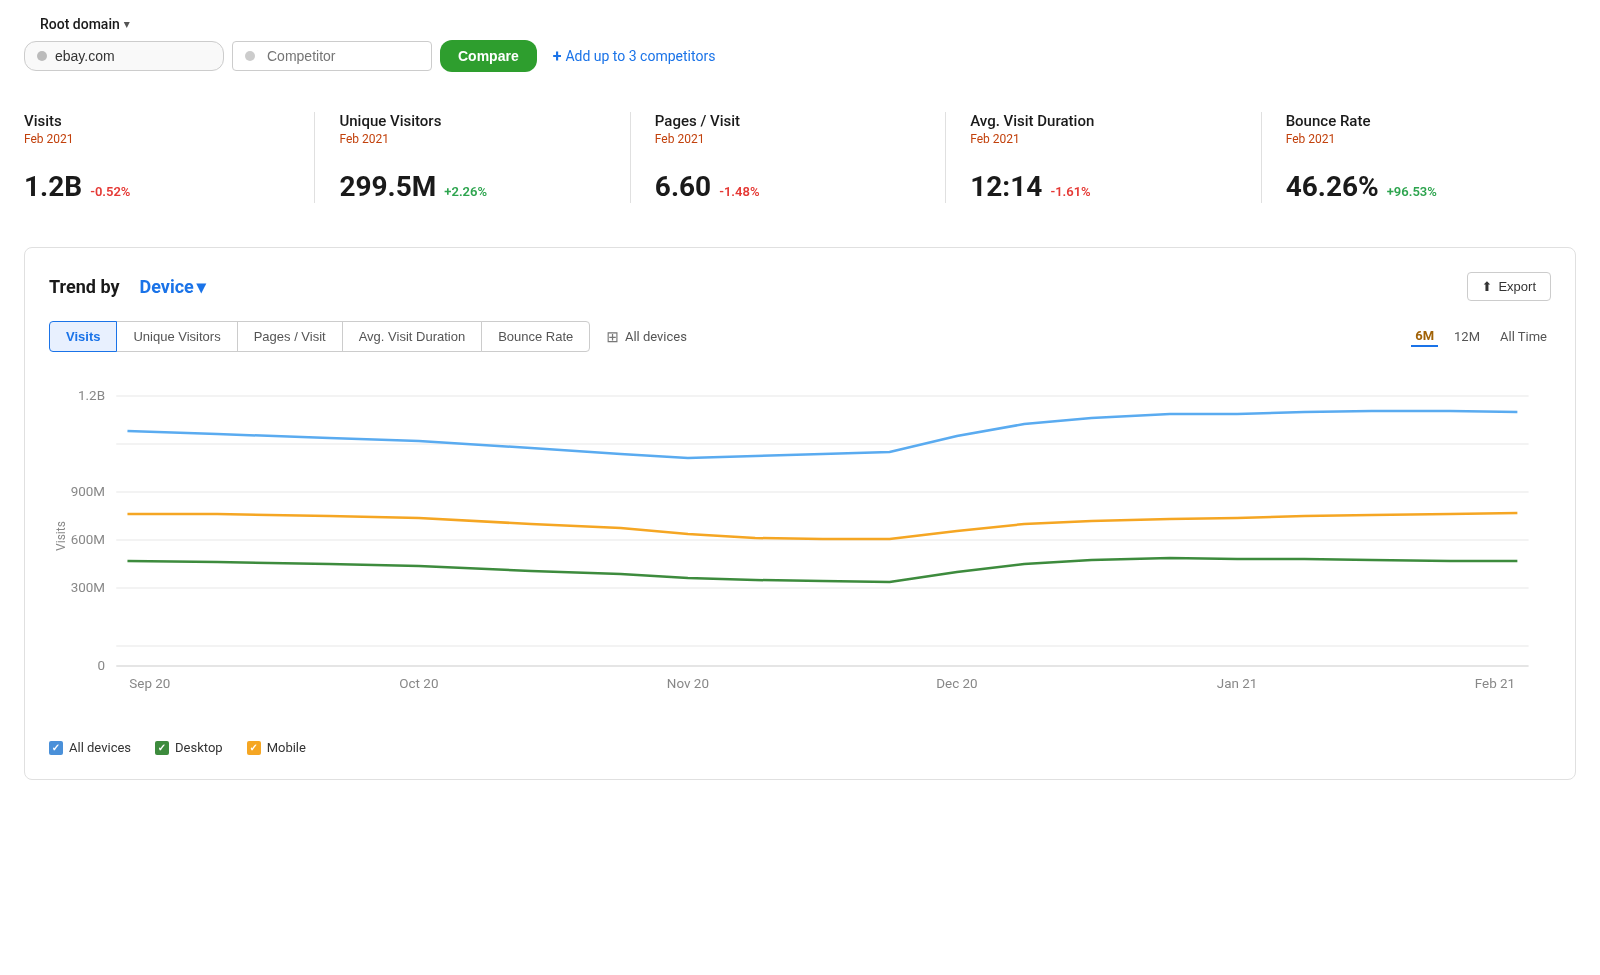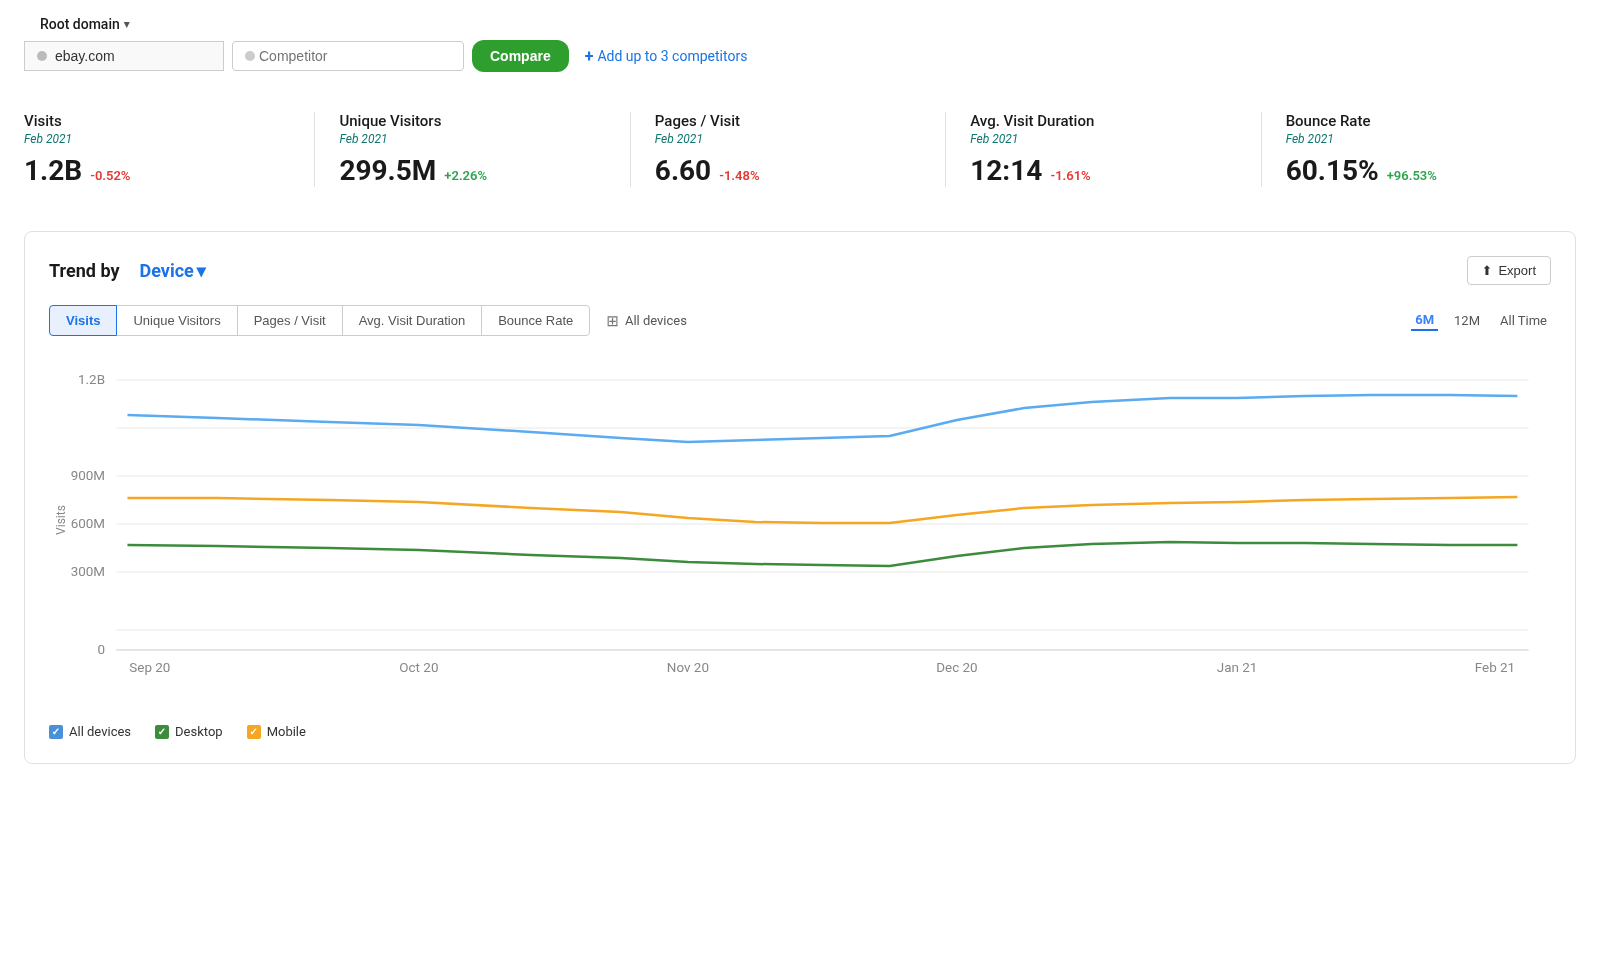--- a/index.html
+++ b/index.html
@@ -37,21 +37,21 @@
       align-items: center;
       gap: 8px;
       margin-bottom: 24px;
       margin-top: 8px;
     }
     .domain-input-wrapper {
       display: flex;
       align-items: center;
       gap: 8px;
       border: 1px solid #ccc;
-      border-radius: 0;
+      border-radius: 12px;
       padding: 6px 12px;
       width: 200px;
       background: #f9f9f9;
     }
     .domain-input-wrapper .dot {
       width: 10px;
       height: 10px;
       border-radius: 50%;
       background: #bbb;
       flex-shrink: 0;
@@ -60,25 +60,25 @@
       border: none;
       background: transparent;
       font-size: 14px;
       color: #333;
       outline: none;
       width: 100%;
     }
     .competitor-input-wrapper {
       display: flex;
       align-items: center;
-      gap: 4px;
+      gap: 12px;
       border: 1px solid #ccc;
       border-radius: 4px;
       padding: 6px 12px;
-      width: 232px;
+      width: 200px;
       background: #fff;
     }
     .competitor-input-wrapper .dot {
       width: 10px;
       height: 10px;
       border-radius: 50%;
       background: #ccc;
       flex-shrink: 0;
     }
     .competitor-input-wrapper input {
@@ -130,23 +130,22 @@
     .stat-item:first-child { padding-left: 0; }
     .stat-item:last-child { border-right: none; }
     .stat-label {
       font-size: 15px;
       font-weight: 500;
       color: #1a1a1a;
       margin-bottom: 2px;
     }
     .stat-period {
       font-size: 12px;
-      color: #0f766e;
-      margin-bottom: 8px;
-      font-style: italic;
+      color: #c2410c;
+      margin-bottom: 24px;
     }
     .stat-value-row {
       display: flex;
       align-items: baseline;
       gap: 8px;
     }
     .stat-value {
       font-size: 28px;
       font-weight: 700;
       color: #1a1a1a;
@@ -248,21 +247,21 @@
       gap: 12px;
       font-size: 13px;
       color: #555;
     }
     .time-range-item {
       cursor: pointer;
       padding: 2px 4px;
       color: #555;
     }
     .time-range-item.active {
-      color: #3b82f6;
+      color: #a16207;
       font-weight: 700;
       border-bottom: 2px solid #1a73e8;
     }
 
     
     .chart-area {
       position: relative;
       width: 100%;
       height: 340px;
       margin-bottom: 16px;
@@ -361,21 +360,21 @@
     <div class="stat-period">Feb 2021</div>
     <div class="stat-value-row">
       <span class="stat-value">12:14</span>
       <span class="stat-change negative">-1.61%</span>
     </div>
   </div>
     <div class="stat-item">
     <div class="stat-label">Bounce Rate</div>
     <div class="stat-period">Feb 2021</div>
     <div class="stat-value-row">
-      <span class="stat-value">60.15%</span>
+      <span class="stat-value">46.26%</span>
       <span class="stat-change positive">+96.53%</span>
     </div>
   </div>
   </div>
 
 <div class="chart-card">
   <div class="chart-card-header">
     <div class="chart-title">
       <span>Trend by </span>
       <span class="device-label">

